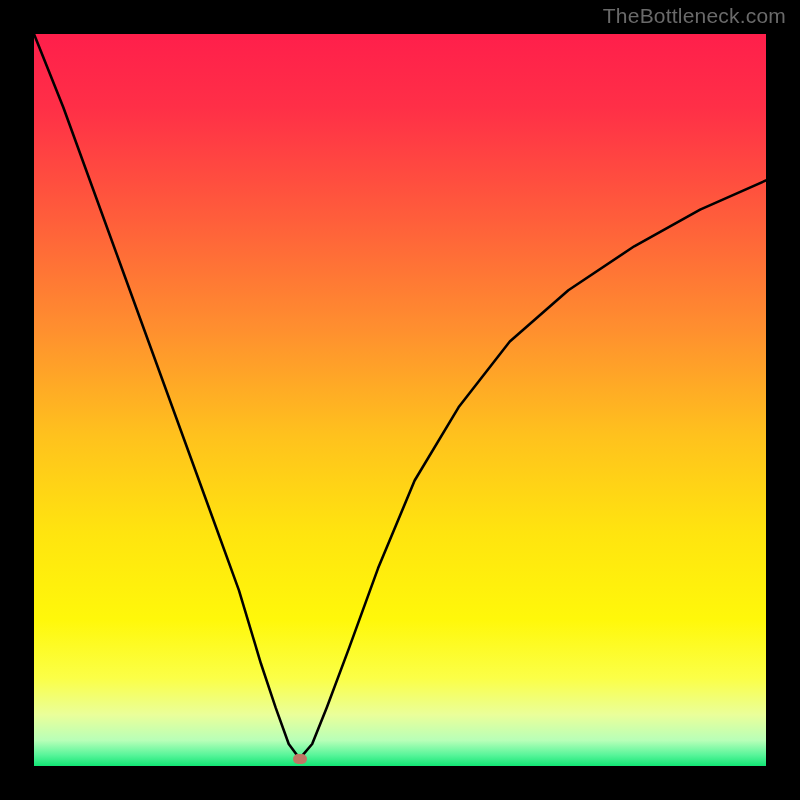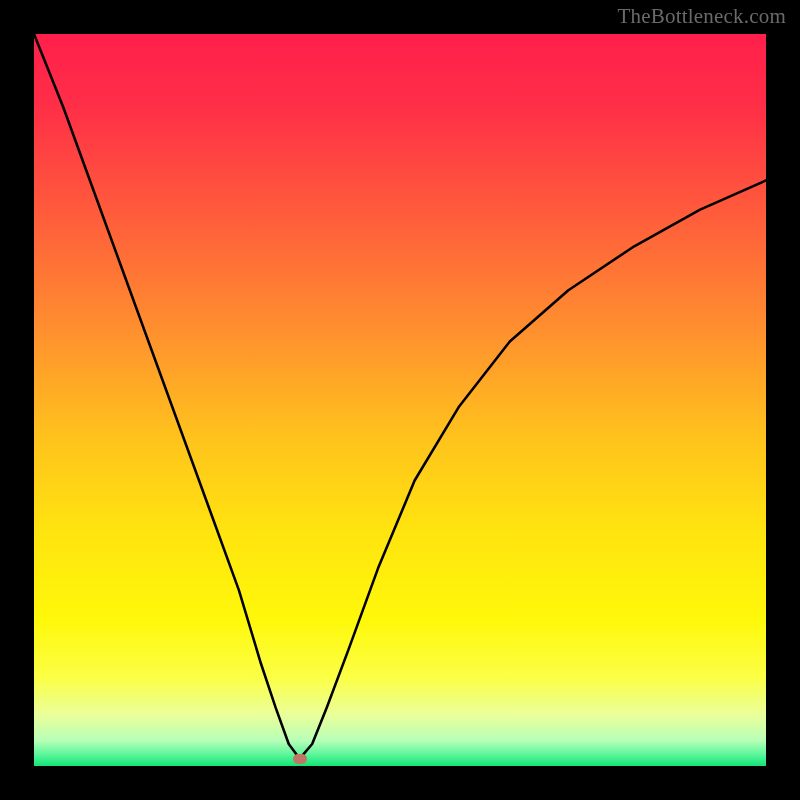--- a/index.html
+++ b/index.html
@@ -9,21 +9,20 @@
     height: 800px;
     background: #000;
     overflow: hidden;
     font-family: Arial, Helvetica, sans-serif;
   }
   .frame {
     position: relative;
     width: 800px;
     height: 800px;
     background: #000;
-    font-family: Liberation Serif, serif;
   }
   .watermark {
     position: absolute;
     top: 4px;
     right: 14px;
     color: #6a6a6a;
     font-size: 21px;
     letter-spacing: 0.2px;
     font-weight: 400;
     user-select: none;

